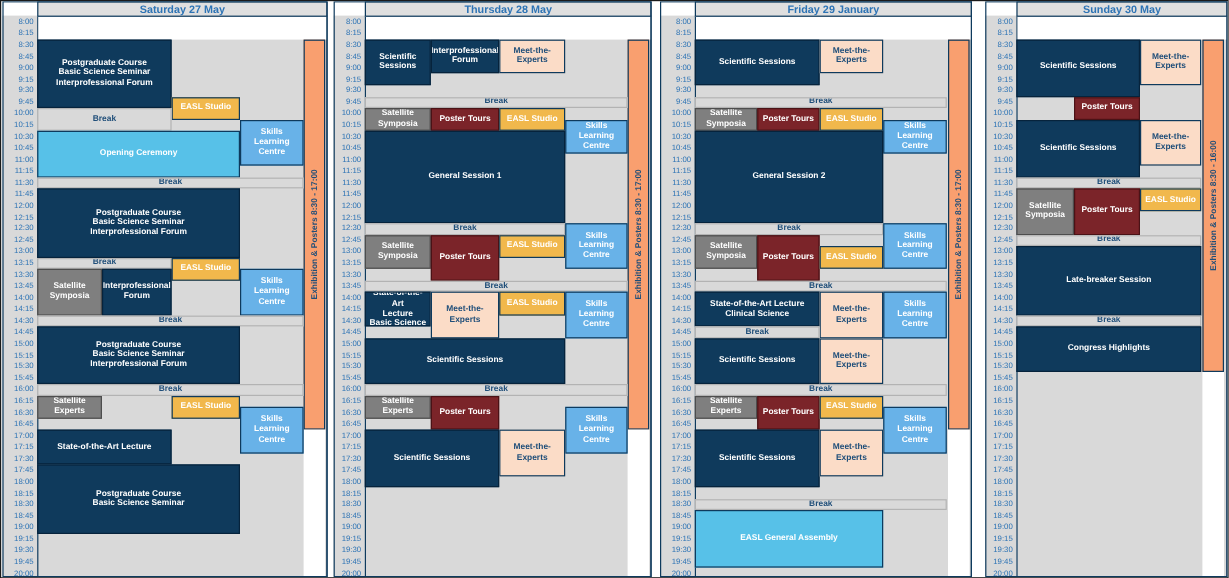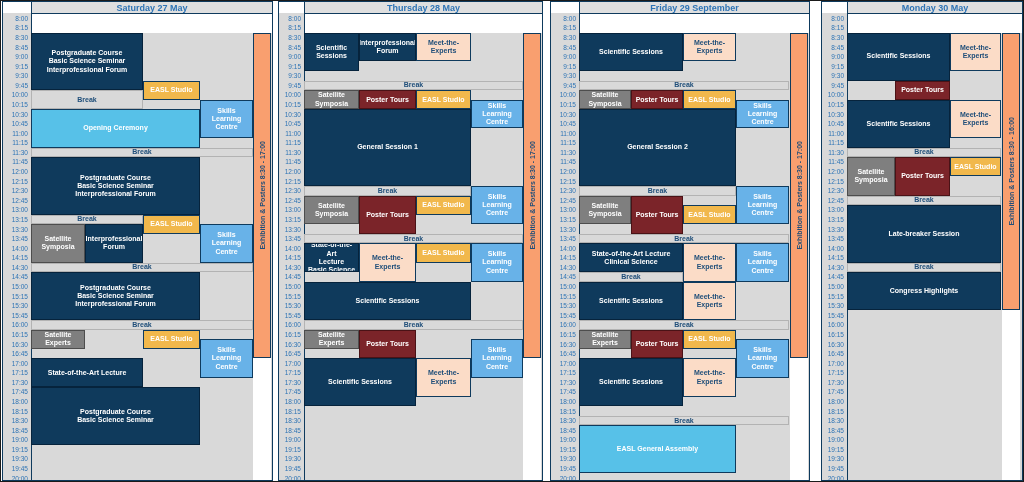--- a/index.html
+++ b/index.html
@@ -305,21 +305,21 @@
     <div class="abs blk satellite" style="left: 578px; top: 328.64px; width: 52px; height: 19.16px;">Satellite Experts</div>
     <div class="abs blk poster" style="left: 630px; top: 328.64px; width: 52px; height: 28.74px;">Poster Tours</div>
     <div class="abs blk easl" style="left: 682px; top: 328.64px; width: 53px; height: 19.16px;">EASL Studio</div>
     <div class="abs blk skills" style="left: 735px; top: 338.22px; width: 53px; height: 38.32px;">Skills Learning
 Centre</div>
     <div class="abs blk session" style="left: 578px; top: 357.38px; width: 104px; height: 47.9px;">Scientific Sessions</div>
     <div class="abs blk mte" style="left: 682px; top: 357.38px; width: 53px; height: 38.32px;">Meet-the-
 Experts</div>
     <div class="abs blk break" style="left: 578px; top: 414.86px; width: 210px; height: 9.58px;">Break</div>
     <div class="abs blk ceremony" style="left: 578px; top: 424.44px; width: 157px; height: 47.9px;">EASL General Assembly</div>
-    <div class="abs day-header" style="left: 578px; top: 0px; width: 231px; height: 13px;">Friday 29 September</div>
+    <div class="abs day-header" style="left: 578px; top: 0px; width: 231px; height: 13px;">Friday 29 January</div>
     <div class="abs panel-outline" style="left: 549px; top: 0px; width: 260px; height: 480px;"></div>
     <div class="abs time-col" style="left: 820px; top: 12px; width: 26px; height: 467px;"></div>
     <div class="abs grid" style="left: 846px; top: 12px; width: 176px; height: 468px;"></div>
     <div class="abs white-band" style="left: 847px; top: 13px; width: 174px; height: 18.66px;"></div>
     <div class="abs time-label" style="left: 820px; top: 12.5px; width: 26px; height: 9.58px;">8:00</div>
     <div class="abs time-label" style="left: 820px; top: 22.08px; width: 26px; height: 9.58px;">8:15</div>
     <div class="abs time-label" style="left: 820px; top: 31.66px; width: 26px; height: 9.58px;">8:30</div>
     <div class="abs time-label" style="left: 820px; top: 41.24px; width: 26px; height: 9.58px;">8:45</div>
     <div class="abs time-label" style="left: 820px; top: 50.82px; width: 26px; height: 9.58px;">9:00</div>
     <div class="abs time-label" style="left: 820px; top: 60.4px; width: 26px; height: 9.58px;">9:15</div>
@@ -379,15 +379,15 @@
 Experts</div>
     <div class="abs blk break" style="left: 846px; top: 146.62px; width: 154px; height: 9.58px;">Break</div>
     <div class="abs blk satellite" style="left: 846px; top: 156.2px; width: 48px; height: 38.32px;">Satellite
 Symposia</div>
     <div class="abs blk poster" style="left: 894px; top: 156.2px; width: 55px; height: 38.32px;">Poster Tours</div>
     <div class="abs blk easl" style="left: 949px; top: 156.2px; width: 51px; height: 19.16px;">EASL Studio</div>
     <div class="abs blk break" style="left: 846px; top: 194.52px; width: 154px; height: 9.58px;">Break</div>
     <div class="abs blk session" style="left: 846px; top: 204.1px; width: 154px; height: 57.48px;">Late-breaker Session</div>
     <div class="abs blk break" style="left: 846px; top: 261.58px; width: 154px; height: 9.58px;">Break</div>
     <div class="abs blk session" style="left: 846px; top: 271.16px; width: 154px; height: 38.32px;">Congress Highlights</div>
-    <div class="abs day-header" style="left: 846px; top: 0px; width: 176px; height: 13px;">Monday 30 May</div>
+    <div class="abs day-header" style="left: 846px; top: 0px; width: 176px; height: 13px;">Sunday 30 May</div>
     <div class="abs panel-outline" style="left: 820px; top: 0px; width: 202px; height: 480px;"></div>
   </div>
 
 </body></html>

